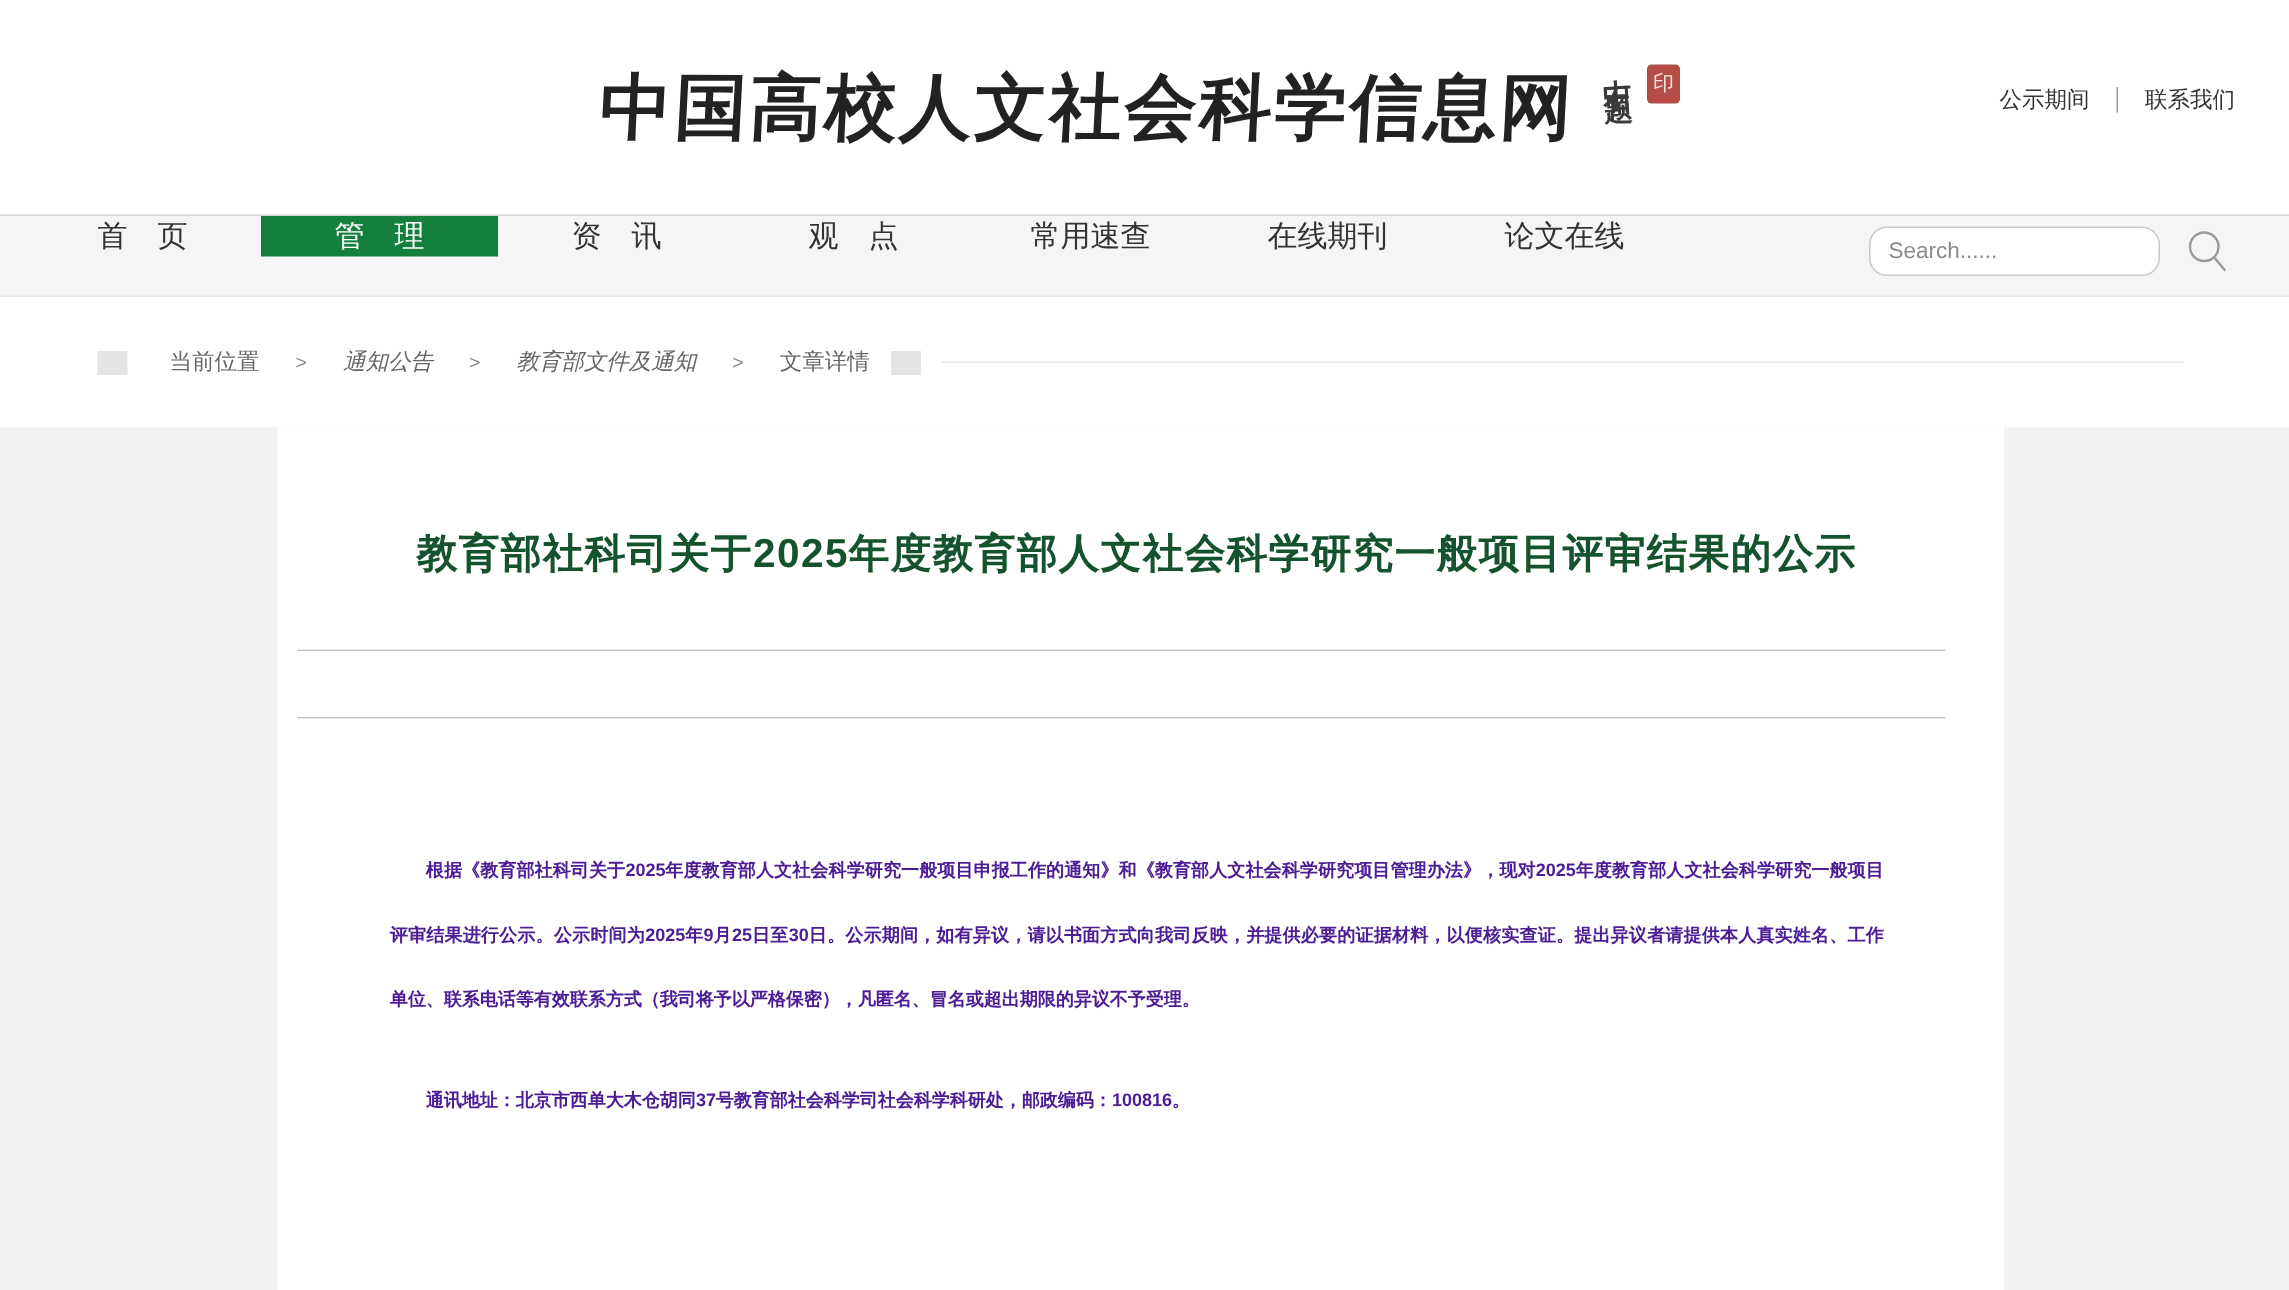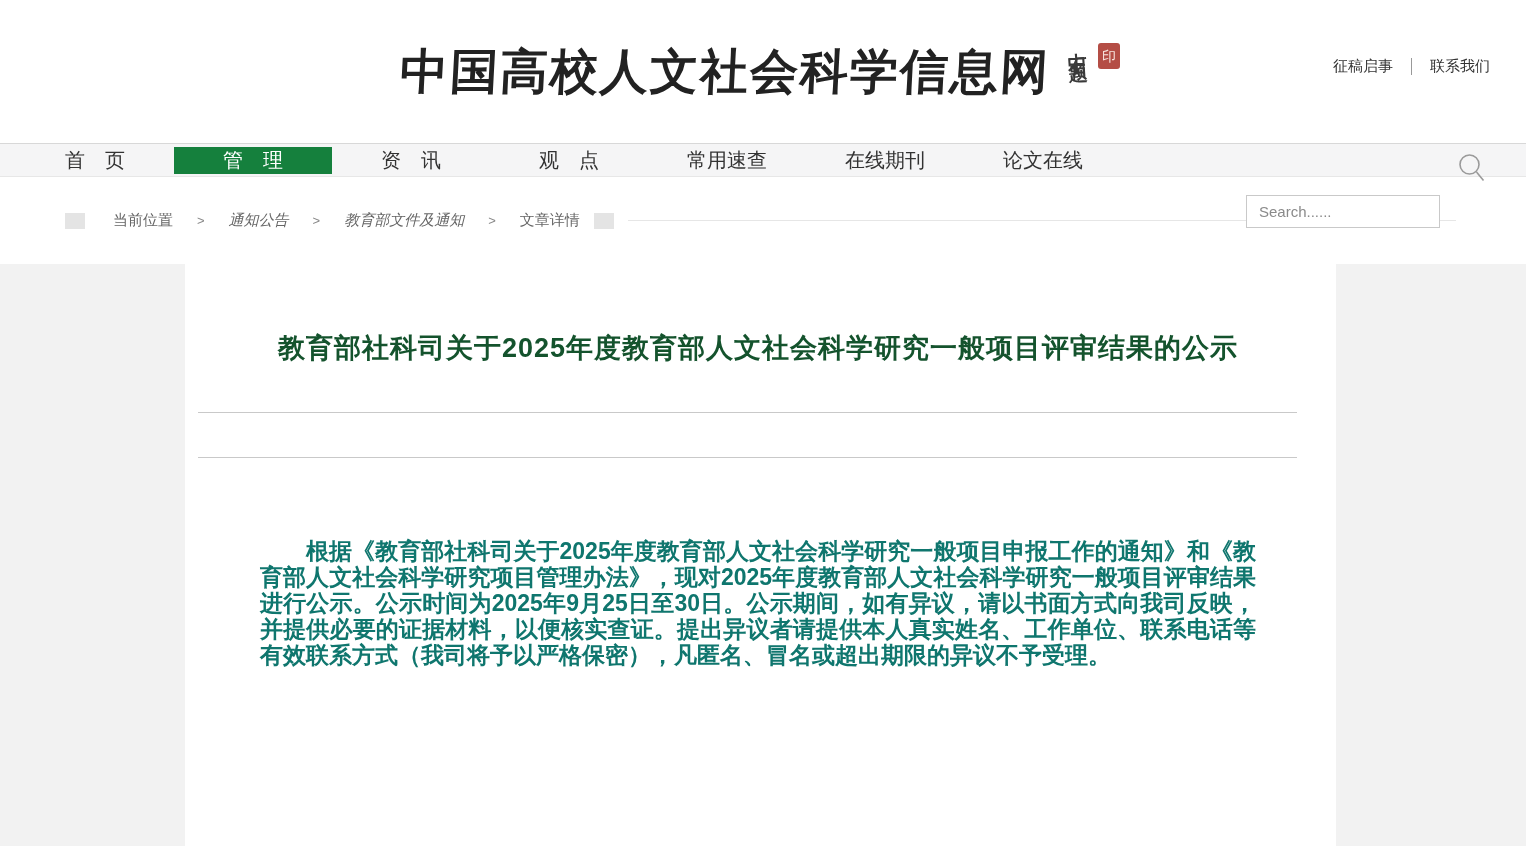--- a/index.html
+++ b/index.html
@@ -39,41 +39,40 @@
   .header-links {
     position:absolute; right:36px; top:57px;
     display:flex; align-items:center; gap:18px;
     font-size:15px; color:#333;
   }
   .header-links span.hl { cursor:pointer; }
   .hl-divider { width:1px; height:17px; background:#999; }
 
   
   .nav {
-    height:34px; background:#f5f5f6;
+    height:55px; background:#f5f5f6;
     border-top:1px solid #d8d8d8; border-bottom:1px solid #e7e7e7;
-    display:flex; align-items:center; padding-left:16px;
+    display:flex; align-items:flex-start; padding-left:16px;
     position:relative;
   }
   .nav-item {
     width:158px; display:flex; align-items:center; justify-content:center;
     font-size:20px; color:#333; cursor:pointer; white-space:nowrap;
   }
   .nav-item.active { background:#15803d; color:#fff; }
   .nav-search-box {
     position:absolute; right:86px; top:7px;
     width:194px; height:33px;
   }
   .nav-search-box input {
     width:100%; height:100%;
-    border:1px solid #c9c9c9; border-radius:0;
+    border:1px solid #c9c9c9; border-radius:12px;
     padding:0 12px; font-size:15px; color:#555;
     background:#fff; outline:none;
     font-family:"Liberation Sans","DejaVu Sans",sans-serif;
-    margin-top:44px;
   }
   .nav-search-box input::placeholder { color:#8a8a8a; }
   .nav-search-icon { position:absolute; right:38px; top:8px; cursor:pointer; }
 
   
   .breadcrumb-bar {
     height:87px; background:#fff;
     display:flex; align-items:center;
     padding:0 70px 0 65px;
     font-size:15px; color:#666;
@@ -93,37 +92,37 @@
   .article-title {
     margin:0 0 46px; text-align:center;
     font-size:27px; font-weight:700; color:#14532d;
     letter-spacing:1px;
   }
   .divider { height:1px; background:#c9c9c9; }
   .divider.top    { margin:0 -41px 44px -62px; }
   .divider.bottom { margin:0 -41px 80px -62px; }
   .article-body p {
     margin:0 0 24px; text-indent:2em;
-    font-size:23px; line-height:26px; font-weight:600;
-    color:#0f766e; text-align:justify;
+    font-size:12px; line-height:43px; font-weight:600;
+    color:#4c1d95; text-align:justify;
   }
 </style>
 </head>
 <body>
 
 <div class="header">
   <div class="logo-wrap">
     <span class="logo-text">中国高校人文社会科学信息网</span>
     <span class="logo-sig">
       <span class="sig-name">中石题</span>
       <span class="sig-seal">印</span>
     </span>
   </div>
   <div class="header-links">
-    <span class="hl">征稿启事</span>
+    <span class="hl">公示期间</span>
     <span class="hl-divider"></span>
     <span class="hl">联系我们</span>
   </div>
 </div>
 
 <div class="nav">
   <div class="nav-item">首　页</div>
   <div class="nav-item active">管　理</div>
   <div class="nav-item">资　讯</div>
   <div class="nav-item">观　点</div>
@@ -157,15 +156,16 @@
   <span class="bc-line"></span>
 </div>
 
 <div class="main">
   <div class="content">
     <h1 class="article-title">教育部社科司关于2025年度教育部人文社会科学研究一般项目评审结果的公示</h1>
     <div class="divider top"></div>
     <div class="divider bottom"></div>
     <div class="article-body">
       <p>根据《教育部社科司关于2025年度教育部人文社会科学研究一般项目申报工作的通知》和《教育部人文社会科学研究项目管理办法》，现对2025年度教育部人文社会科学研究一般项目评审结果进行公示。公示时间为2025年9月25日至30日。公示期间，如有异议，请以书面方式向我司反映，并提供必要的证据材料，以便核实查证。提出异议者请提供本人真实姓名、工作单位、联系电话等有效联系方式（我司将予以严格保密），凡匿名、冒名或超出期限的异议不予受理。</p>
+      <p>通讯地址：北京市西单大木仓胡同37号教育部社会科学司社会科学科研处，邮政编码：100816。</p>
     </div>
   </div>
 </div>
 
 </body></html>

